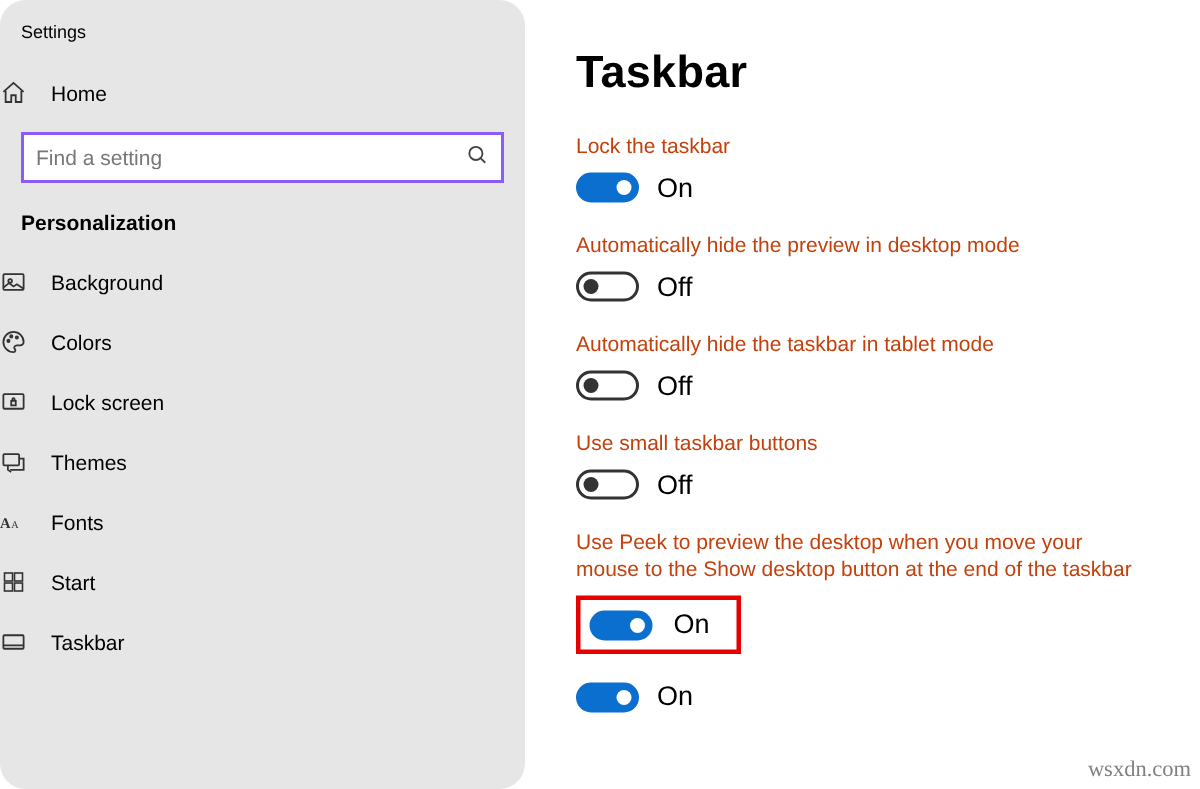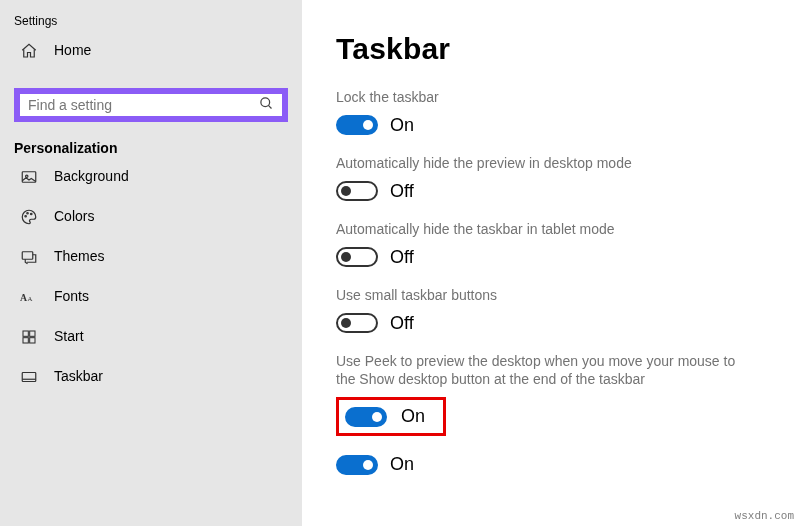--- a/index.html
+++ b/index.html
@@ -8,49 +8,50 @@
     font-size: 14px;
     color: #000;
     width: 800px;
     height: 526px;
     overflow: hidden;
     background: #fff;
     position: relative;
   }
   .window { display: flex; height: 100%; }
   .sidebar {
-    width: 302px;
+    width: 350px;
     background: #e6e6e6;
     padding-top: 10px;
     flex-shrink: 0;
+    border-radius: 17px;
   }
   .win-title {
     font-size: 12px;
     padding: 4px 14px 14px 14px;
     color: #000;
   }
   .nav-row {
     display: flex;
-    align-items: flex-start;
+    align-items: center;
     height: 40px;
-    padding: 0 20px;
+    padding: 0 0;
     cursor: pointer;
     gap: 16px;
   }
   .nav-ico {
     width: 18px;
     height: 18px;
     display: flex;
     align-items: center;
     justify-content: center;
     flex-shrink: 0;
   }
   .search-wrap { padding: 6px 14px 10px 14px; }
   .search-box {
-    border: 6px solid #8b5cf6;
+    border: 2px solid #8b5cf6;
     background: #fff;
     height: 34px;
     display: flex;
     align-items: center;
     padding: 0 8px;
   }
   .search-input {
     border: none;
     outline: none;
     flex: 1;
@@ -76,21 +77,21 @@
     font-weight: 600;
     margin-bottom: 22px;
     letter-spacing: 0.2px;
   }
   .setting {
     margin-bottom: 18px;
     max-width: 420px;
   }
   .setting-label {
     font-size: 14px;
-    color: #737373;
+    color: #c2410c;
     margin-bottom: 8px;
     line-height: 1.35;
     margin-top: 13px;
   }
   .toggle-row {
     display: flex;
     align-items: center;
     gap: 12px;
   }
   .toggle {
@@ -130,23 +131,23 @@
     border: 3px solid #e60000;
     display: inline-flex;
     padding: 6px 18px 6px 6px;
     align-items: center;
     gap: 14px;
   }
   .watermark {
     position: absolute;
     right: 6px;
     bottom: 4px;
-    font-size: 11px;
+    font-size: 15px;
     color: #808080;
-    font-family: Liberation Mono, monospace;
+    font-family: Liberation Serif, serif;
     margin-left: 12px;
   }
 </style>
 </head>
 <body>
 
 <div class="window">
 
   <div class="sidebar">
     <div class="win-title">Settings</div>
@@ -191,20 +192,30 @@
         <svg width="18" height="18" viewBox="0 0 24 24" fill="none" stroke="#333" stroke-width="1.6">
             <path d="M12 3a9 9 0 0 0 0 18c2 0 2-2 1-3s0-3 2-3h3a3 3 0 0 0 3-3 9 9 0 0 0-9-9z"></path>
             <circle cx="7.5" cy="11" r="1"></circle>
             <circle cx="10" cy="7" r="1"></circle>
             <circle cx="15" cy="8" r="1"></circle>
           </svg>
       </span>
       <span>Colors</span>
     </div>
 
+    <div class="nav-row">
+      <span class="nav-ico">
+        <svg width="18" height="18" viewBox="0 0 24 24" fill="none" stroke="#333" stroke-width="1.6">
+            <rect x="3" y="5" width="18" height="13" rx="1"></rect>
+            <rect x="10" y="11" width="4" height="4"></rect>
+            <path d="M11 11V9.5a1 1 0 0 1 2 0V11"></path>
+          </svg>
+      </span>
+      <span>Lock screen</span>
+    </div>
 
     <div class="nav-row">
       <span class="nav-ico">
         <svg width="18" height="18" viewBox="0 0 24 24" fill="none" stroke="#333" stroke-width="1.6">
             <rect x="3" y="5" width="14" height="10" rx="1"></rect>
             <path d="M7 15v4l3 2"></path>
             <path d="M17 9h4v10H9"></path>
           </svg>
       </span>
       <span>Themes</span>

